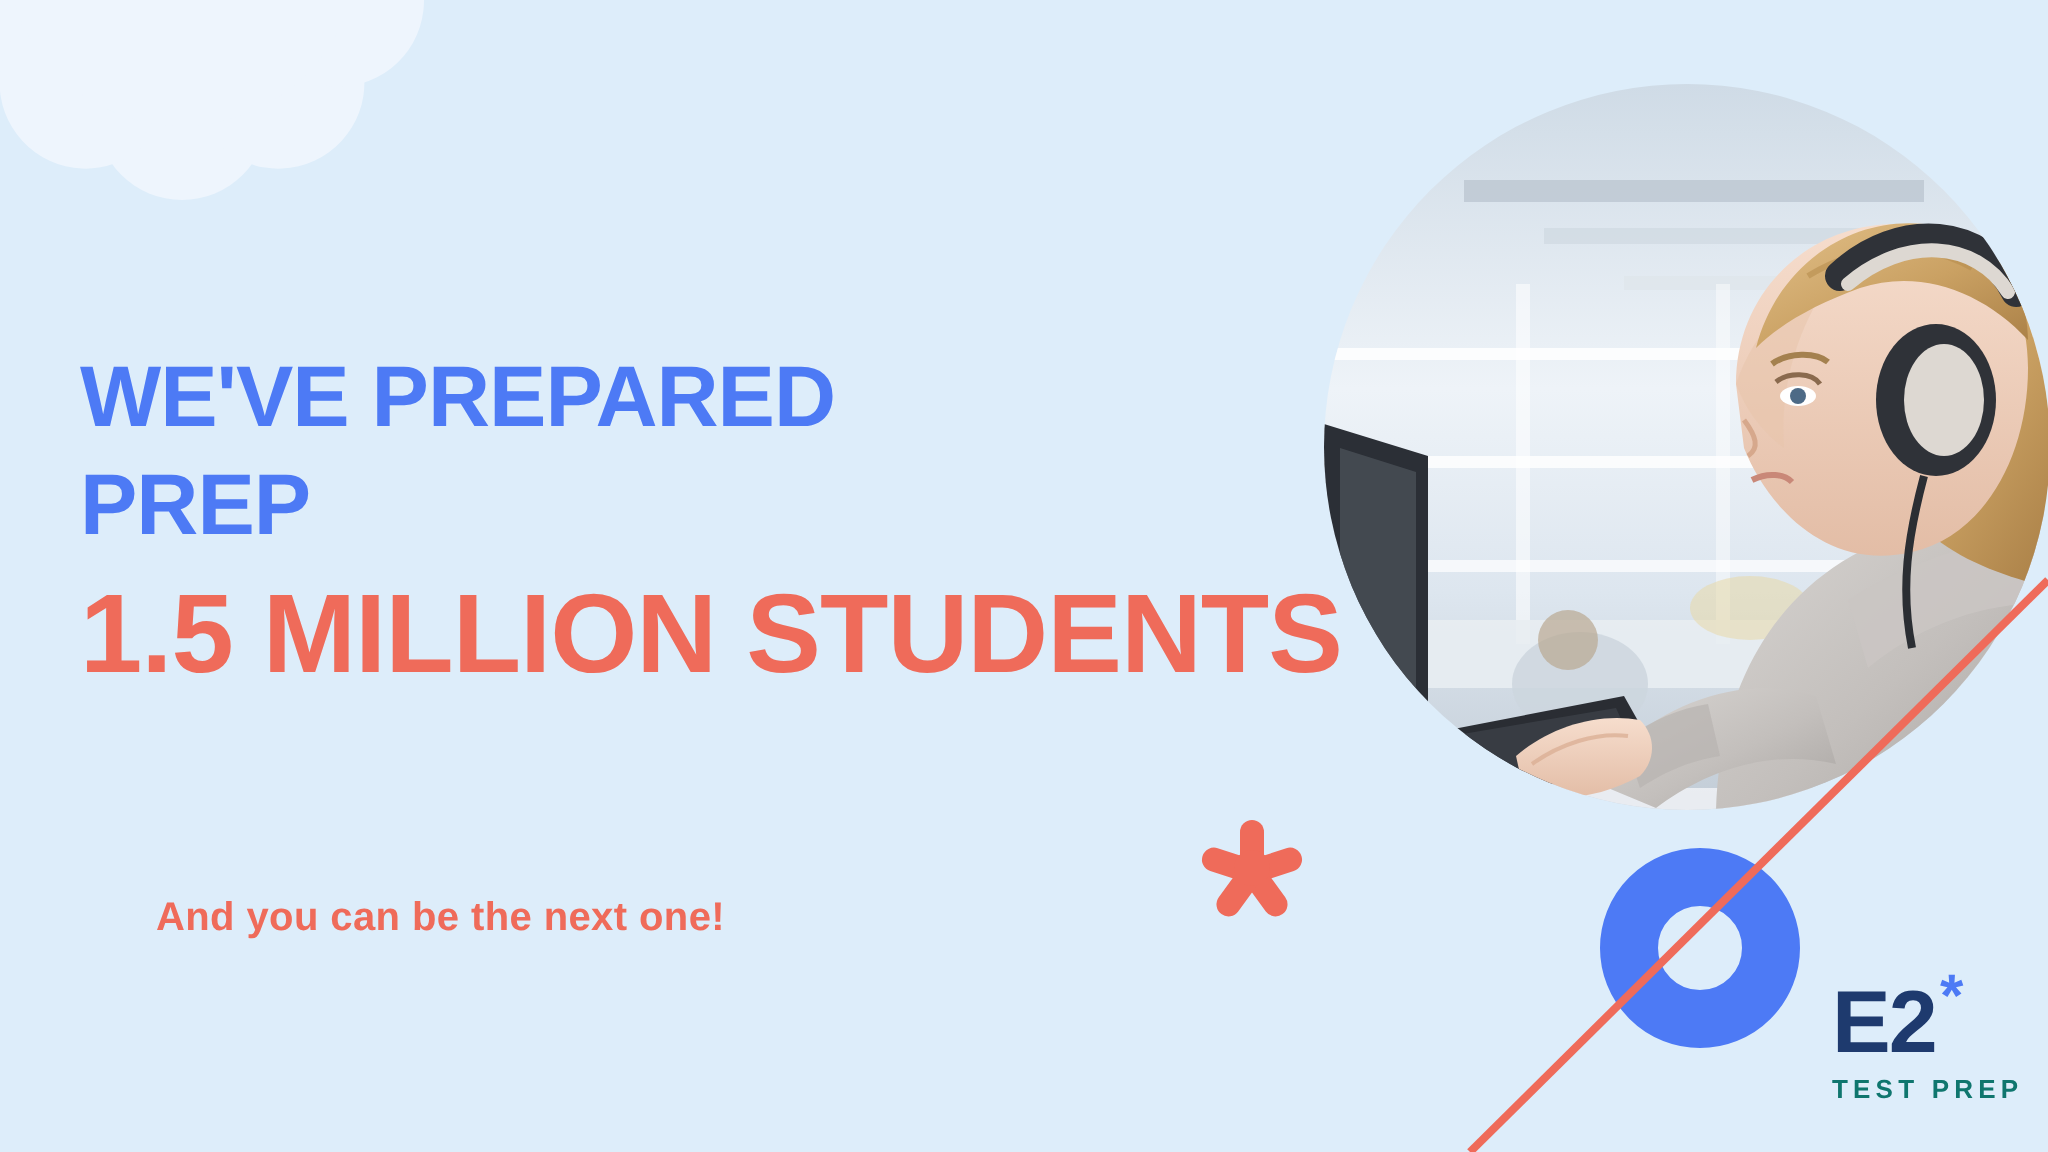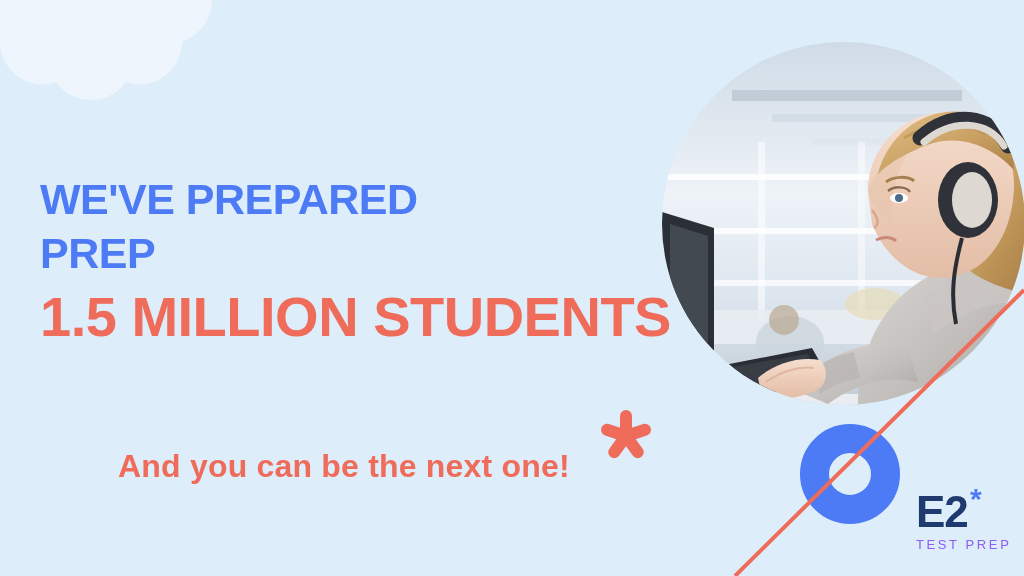--- a/index.html
+++ b/index.html
@@ -57,24 +57,23 @@
   .headline-red  { color: #ef6b5a; font-size: 56px; }
   .headline-red-wrap { margin-top: 10px; }
 
   
   .subtext {
     position: absolute;
     left: 78px;
     top: 448px;
     color: #ef6b5a;
     font-weight: bold;
-    font-size: 32px;
+    font-size: 20px;
     letter-spacing: 0.2px;
     white-space: nowrap;
-    margin-left: 40px;
   }
 
   
   .coral-asterisk {
     position: absolute;
     left: 598px;
     top: 408px;
     width: 56px;
     height: 56px;
   }
@@ -120,24 +119,24 @@
     position: absolute;
     left: 54px;
     top: -6px;
     color: #4d7af5;
     font-size: 30px;
     line-height: 30px;
     font-weight: bold;
   }
   .logo-sub {
     margin-top: 3px;
-    font-weight: normal;
+    font-weight: bold;
     font-size: 13px;
     letter-spacing: 2.6px;
-    color: #8b5cf6;
+    color: #0f766e;
   }
 </style>
 </head>
 <body>
 
 <div id="banner">
 
   <svg class="watermark" viewBox="0 0 420 480">
     <g fill="#eef5fd">
       <rect x="168" y="0" width="86" height="250" rx="43"></rect>

